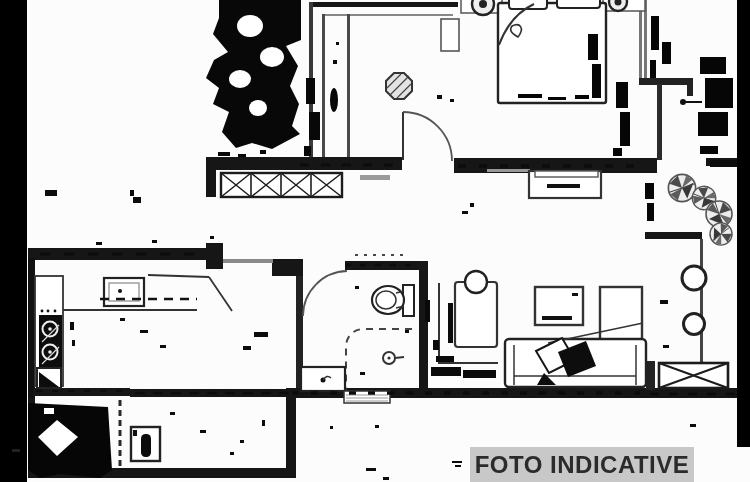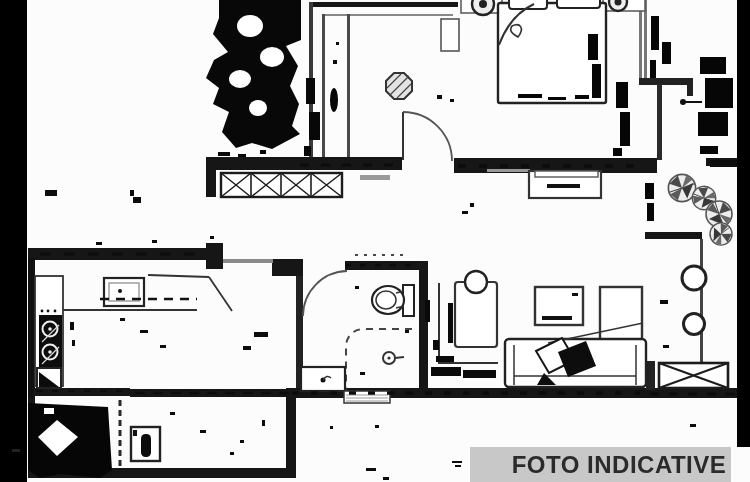--- a/index.html
+++ b/index.html
@@ -2,21 +2,21 @@
 <html><head>
 <meta charset="utf-8">
 <style>
   html,body{margin:0;padding:0;background:#ffffff;}
   #stage{position:relative;width:750px;height:482px;background:#fcfcfc;overflow:hidden;
          font-family:"Liberation Sans", sans-serif;}
   #plan-svg{position:absolute;left:0;top:0;}
   .foto-label{position:absolute;left:470px;top:447px;width:224px;height:35px;
     background:#c8c8c8;color:#2b2b2b;display:flex;align-items:center;justify-content:center;
     font-weight:800;font-size:24px;letter-spacing:0.5px;
-    font-family:"Liberation Sans", sans-serif;padding-left:37px;}
+    font-family:"Liberation Sans", sans-serif;}
 </style>
 </head>
 <body>
 
 <div id="stage" style="background: rgb(252, 252, 252);">
 <svg id="plan-svg" width="750" height="482" viewBox="0 0 750 482">
   <defs>
     <g id="plantSym">
       <circle cx="0" cy="0" r="13" fill="#ededed" stroke="#555" stroke-width="1.6"></circle>
       <path d="M0,0 L-12,-4 L-4,-12 Z" fill="#4a4a4a"></path>

